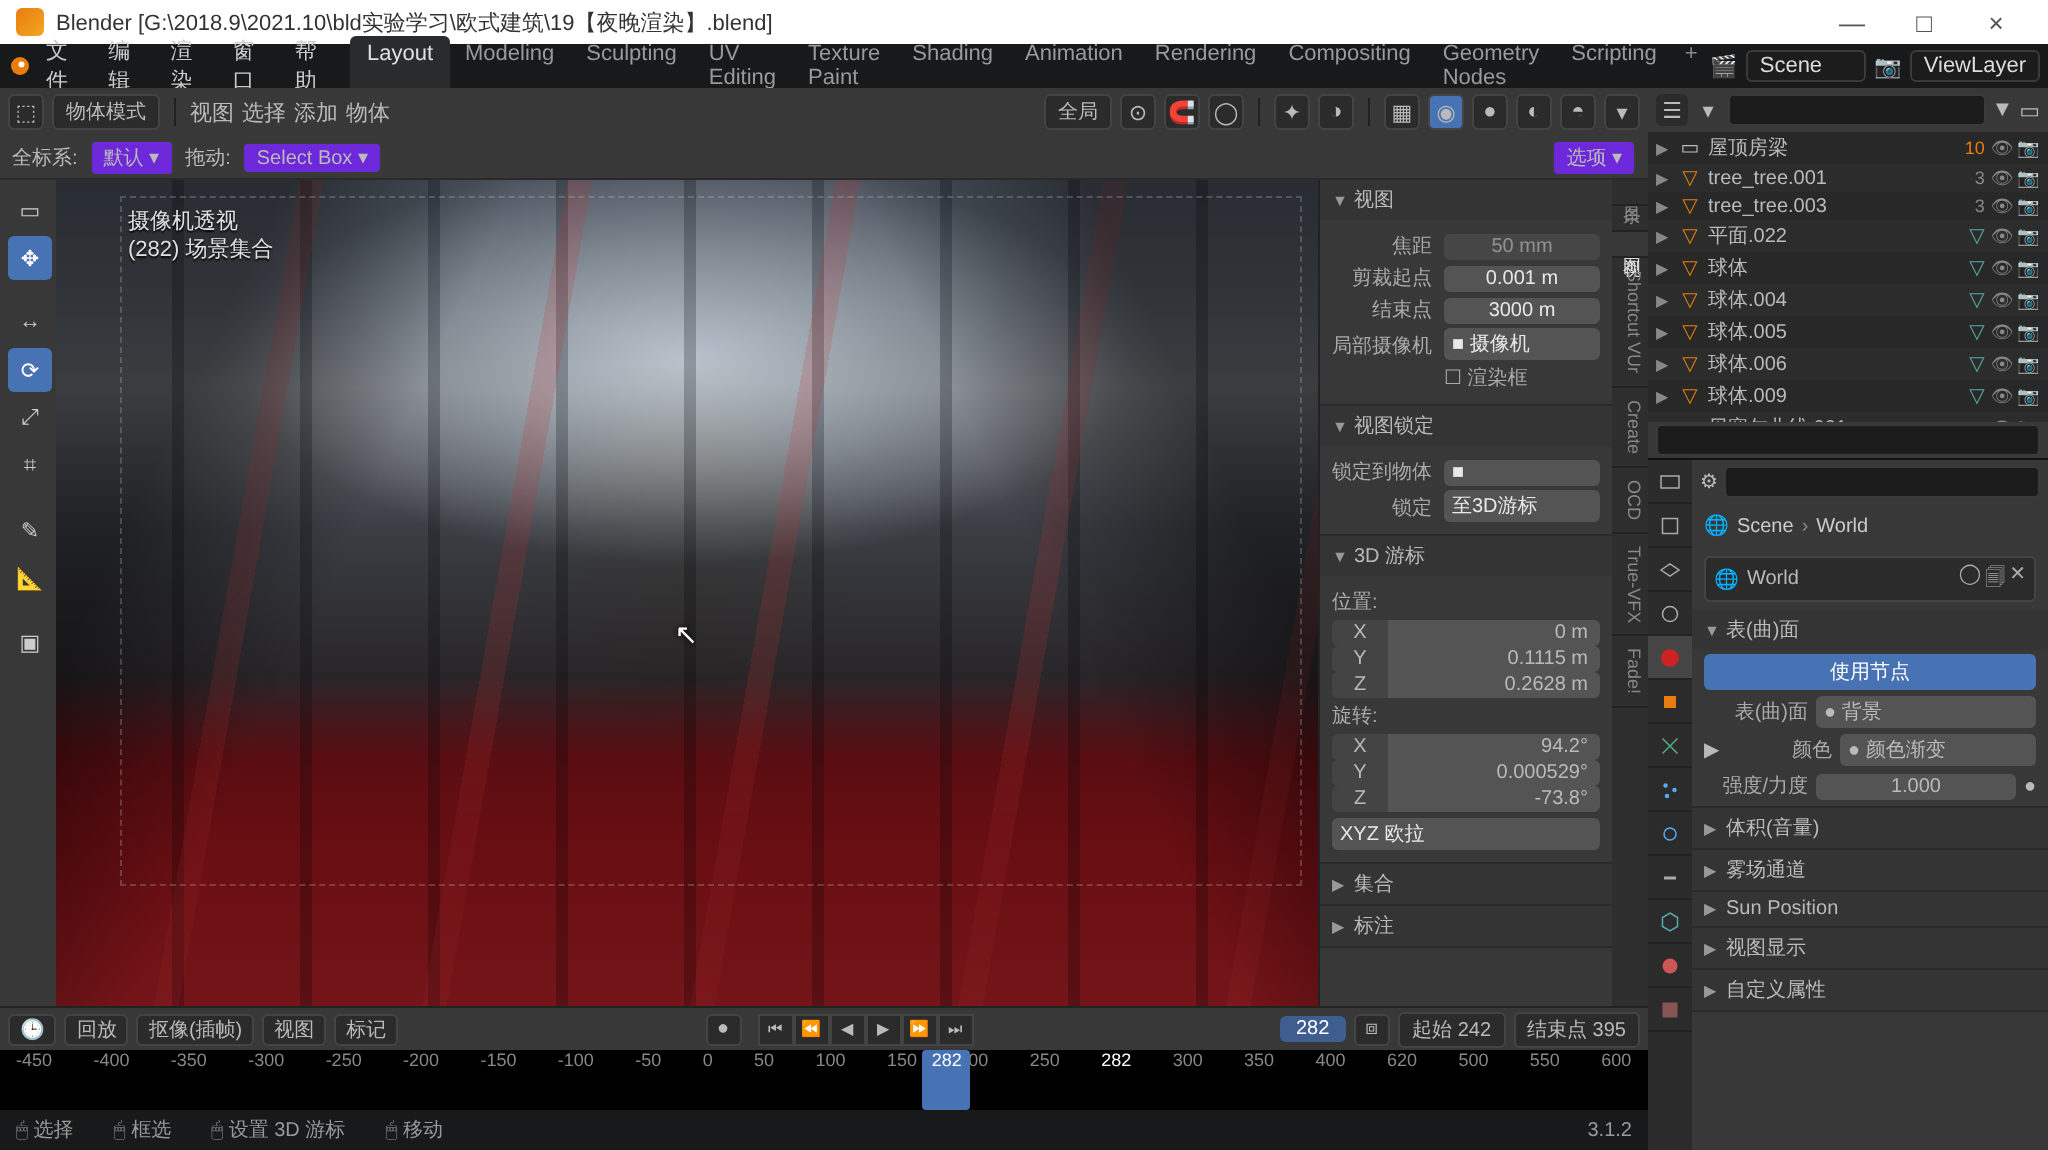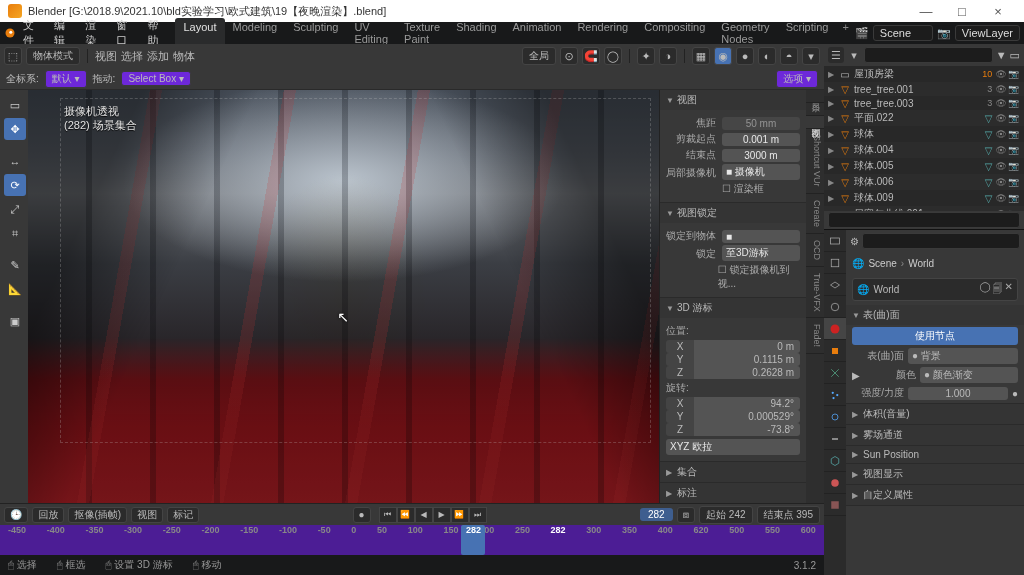--- a/index.html
+++ b/index.html
@@ -85,21 +85,21 @@
 .prop-split .k { width: 28px; background: #444; border-radius: 3px 0 0 3px; text-align: center; padding: 1px 0; }
 .prop-split .v { flex: 1; background: #545454; border-radius: 0 3px 3px 0; text-align: right; padding: 1px 6px; }
 
 .timeline { height: 52px; background: #2d2d2d; display: flex; flex-direction: column; }
 .tl-head { height: 22px; display: flex; align-items: center; padding: 0 4px; gap: 4px; background: #383838; border-top: 1px solid #222; }
 .tl-head .icon-btn, .tl-head .btn { background: #2b2b2b; border: 1px solid #444; padding: 1px 5px; border-radius: 3px; font-size: 10px; display: inline-flex; align-items: center; height: 16px; }
 .tl-head .play-group { display: flex; gap: 0; margin: 0 auto; }
 .tl-head .play-group .p { width: 18px; height: 16px; background: #2b2b2b; border: 1px solid #444; display: inline-flex; align-items: center; justify-content: center; font-size: 8px; }
 .tl-head .numfield { background: #3e5e8f; border-radius: 3px; padding: 1px 8px; font-size: 10px; color: #fff; }
 .tl-head .nf { background: #2b2b2b; border: 1px solid #444; border-radius: 3px; padding: 1px 6px; font-size: 10px; }
-.tl-ruler { flex: 1; position: relative; background: #4c1d95; font-weight: bold; }
+.tl-ruler { flex: 1; position: relative; background: #000000; }
 .tl-ruler .ticks { position: absolute; top: 0; left: 0; right: 0; display: flex; justify-content: space-between; padding: 0 8px; font-size: 9px; color: #888; }
 .tl-ruler .playhead { position: absolute; top: 0; bottom: 0; width: 24px; background: #4772b3; left: 56%; display: flex; align-items: flex-start; justify-content: center; color: #fff; font-size: 9px; border-radius: 2px; }
 .statusbar { height: 20px; background: #18191a; display: flex; align-items: center; padding: 0 8px; gap: 20px; font-size: 10px; color: #999; }
 .statusbar .right { margin-left: auto; }
 
 
 .right-col { width: 200px; display: flex; flex-direction: column; background: #2a2a2a; }
 .outliner { height: 186px; display: flex; flex-direction: column; border-bottom: 1px solid #111; }
 .outl-head { height: 22px; background: #383838; display: flex; align-items: center; padding: 0 4px; gap: 3px; }
 .outl-head .search { flex: 1; background: #1c1c1c; border: 1px solid #3a3a3a; border-radius: 3px; height: 16px; }
@@ -280,24 +280,20 @@
               </div>
             <div class="panel-body">
               <div class="prop-row">
                   <span class="label">锁定到物体</span>
                   <span class="valueL">■</span>
                 </div>
               <div class="prop-row">
                   <span class="label">锁定</span>
                   <span class="valueL">至3D游标</span>
                 </div>
-              <div class="prop-row">
-                  <span class="label"></span>
-                  <span style="color:#aaa">☐ <span>锁定摄像机到视...</span></span>
-                </div>
             </div>
           </div>
           <div class="panel-section">
             <div class="panel-head">
                 <span class="tri">▼</span>
                 <span>3D 游标</span>
               </div>
             <div class="panel-body">
               <div style="color:#aaa;margin:2px 0">位置:</div>
               <div class="prop-split">

